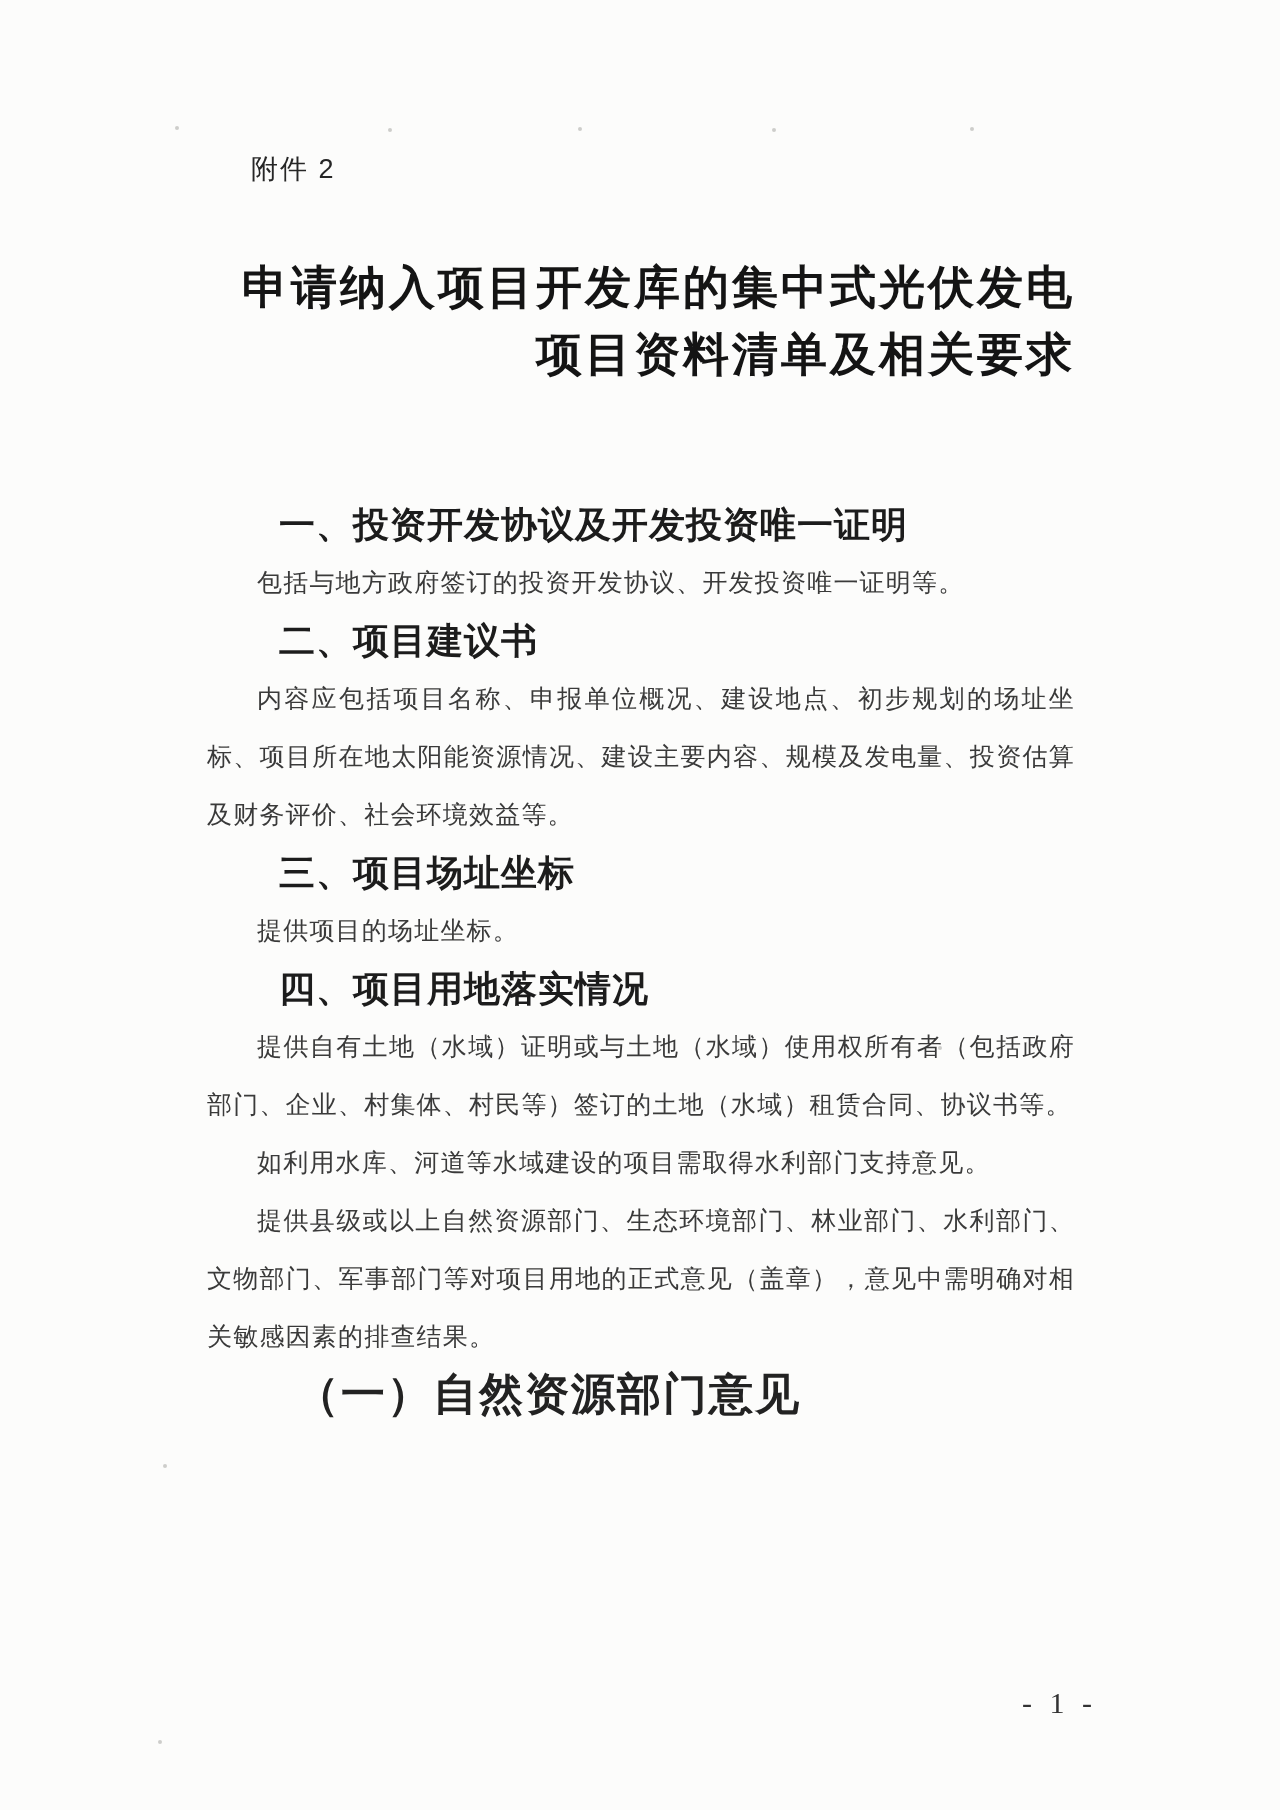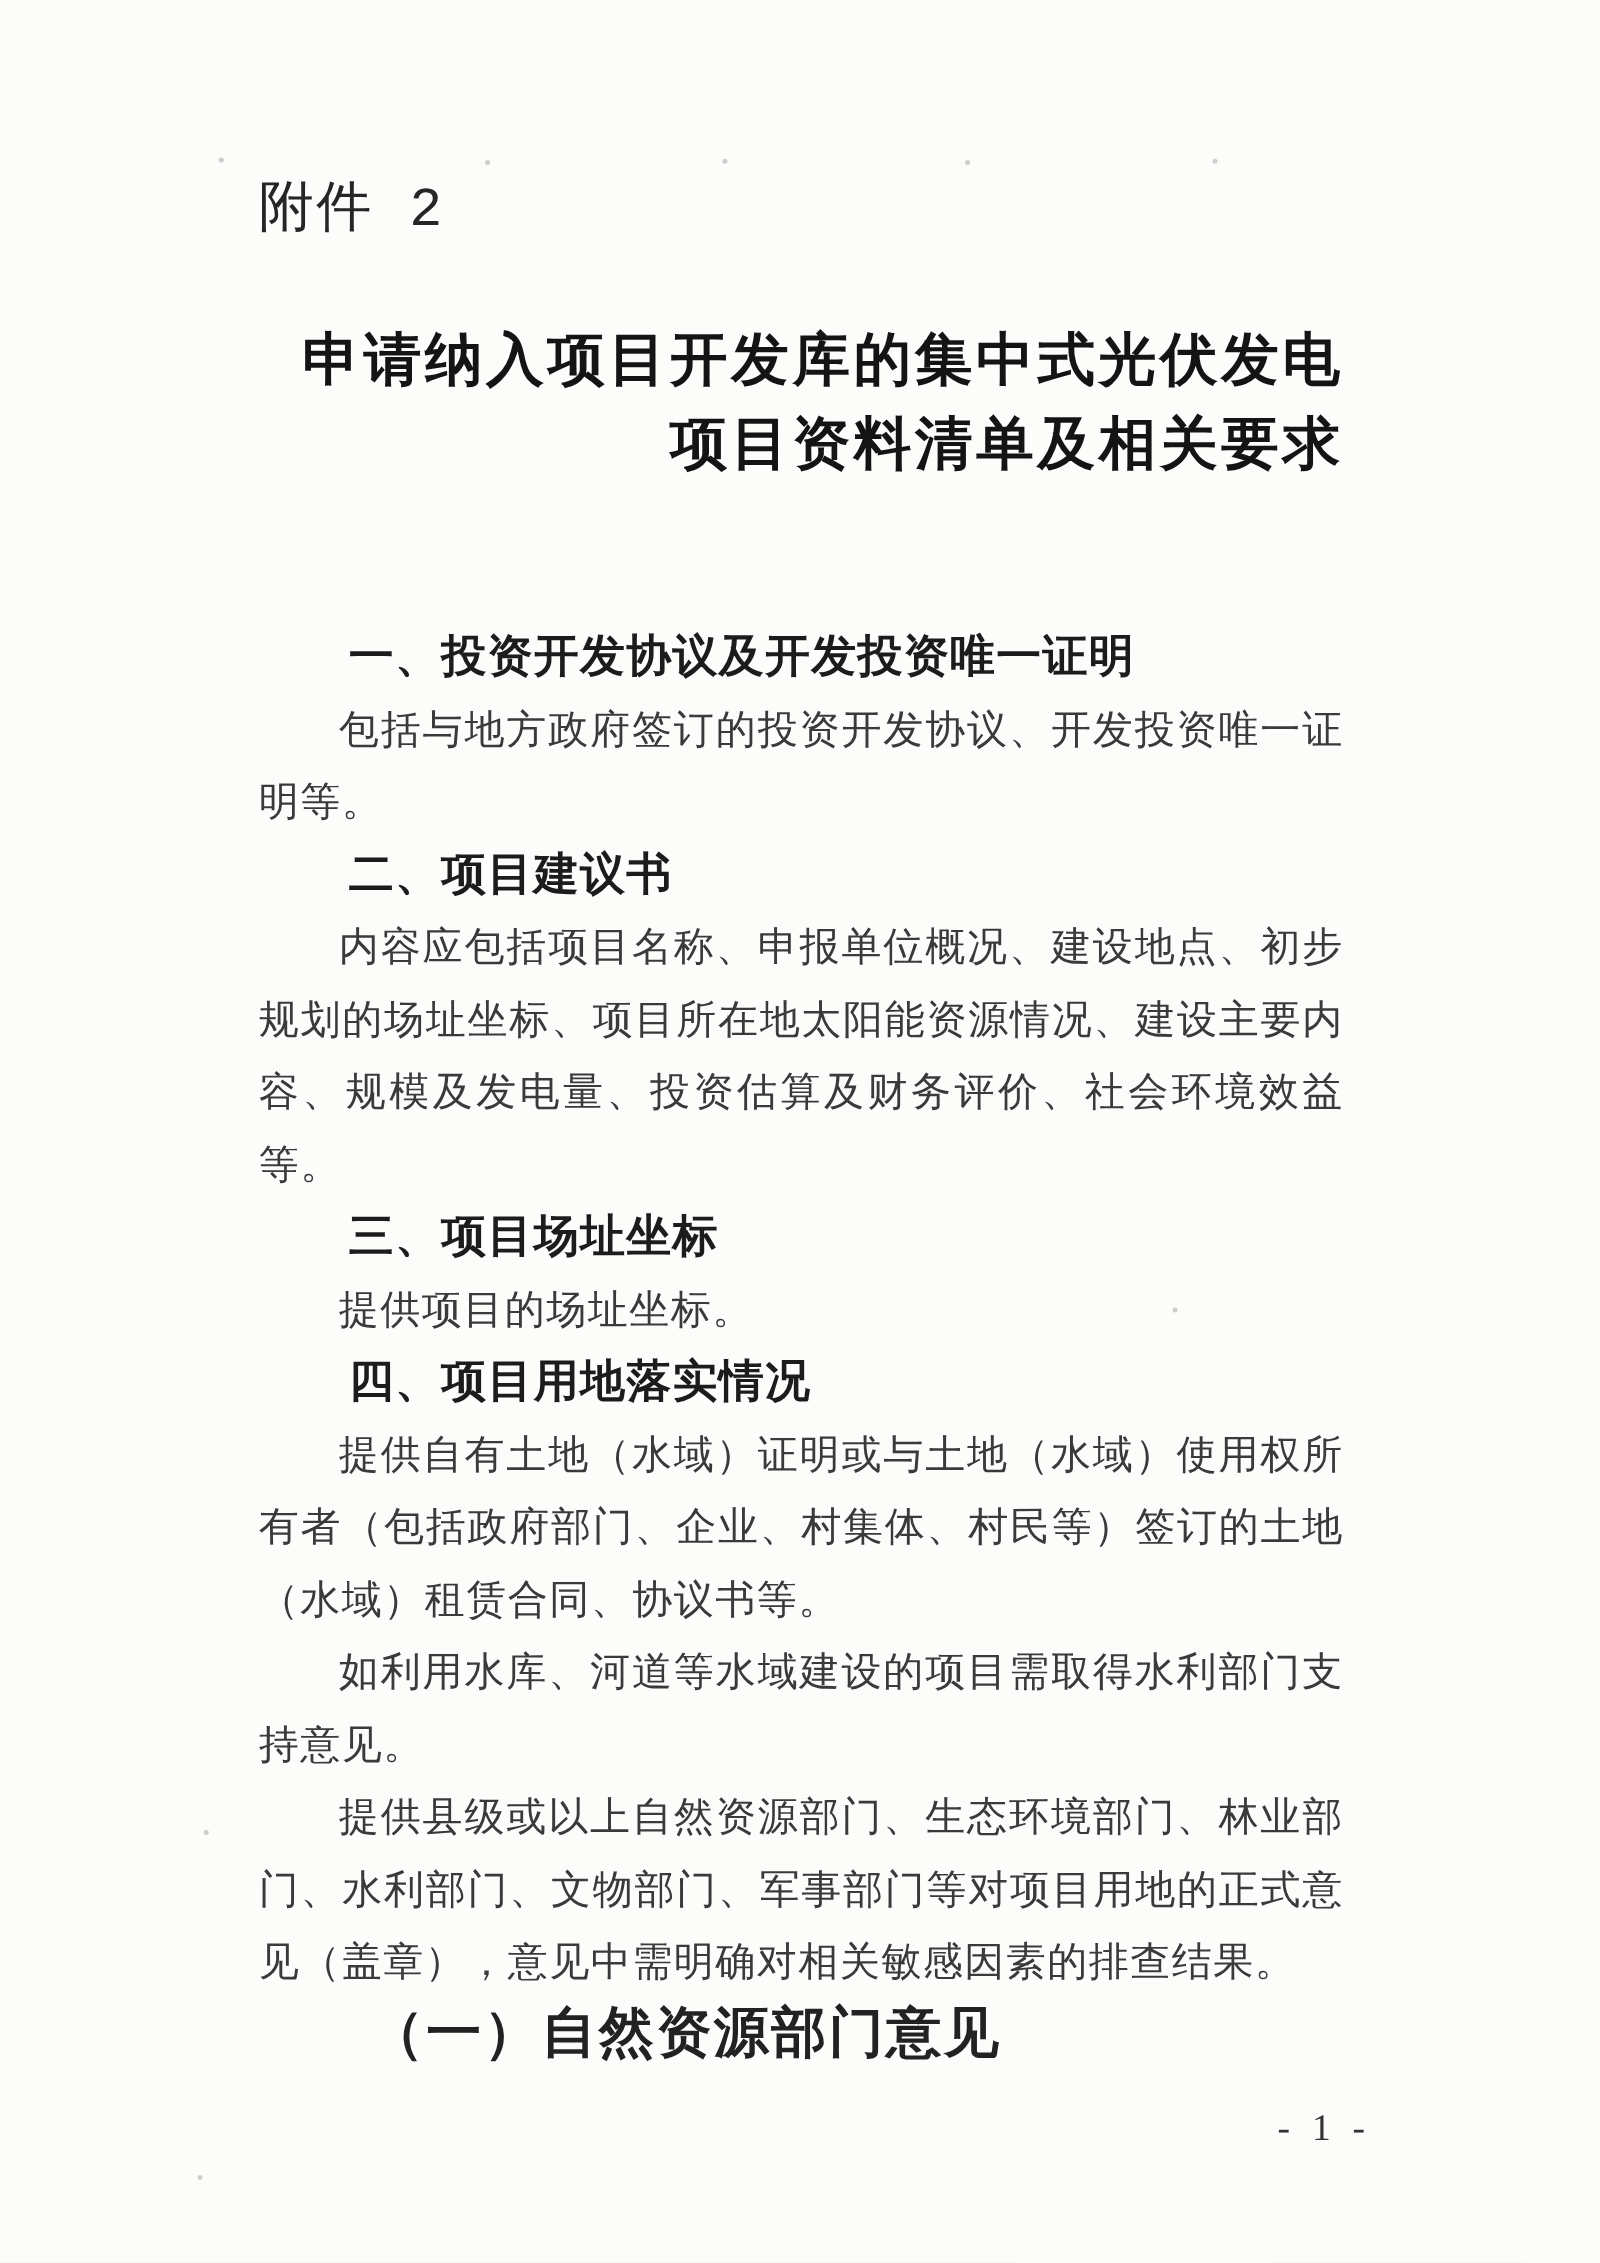--- a/index.html
+++ b/index.html
@@ -16,25 +16,26 @@
     overflow: hidden;
     color: #2b2b2b;
   }
   .content {
     position: absolute;
     left: 207px;
     top: 148px;
     width: 868px;
   }
   .attachment {
-    font-family: Liberation Mono, monospace;
-    font-size: 44px;
+    font-family: Liberation Sans, sans-serif;
+    font-size: 27px;
     line-height: 42px;
     color: #262626;
     letter-spacing: 2px;
+    margin-left: 44px;
   }
   .title {
     margin: 64px 0 0 0;
     font-family: "Liberation Serif", serif;
     font-weight: bold;
     font-size: 46px;
     line-height: 67px;
     text-align: right;
     letter-spacing: 3px;
     color: #141414;
@@ -50,21 +51,21 @@
     font-size: 36px;
     line-height: 58px;
     text-indent: 2em;
     letter-spacing: 1px;
     color: #1c1c1c;
   }
   .para {
     margin: 0;
     font-family: "Liberation Serif", serif;
     font-weight: normal;
-    font-size: 32px;
+    font-size: 25px;
     line-height: 58px;
     text-indent: 2em;
     letter-spacing: 1.2px;
     color: #3a3a3a;
     text-align: justify;
     text-justify: inter-character;
     text-align-last: left;
   }
   .subheading {
     margin: 0;

